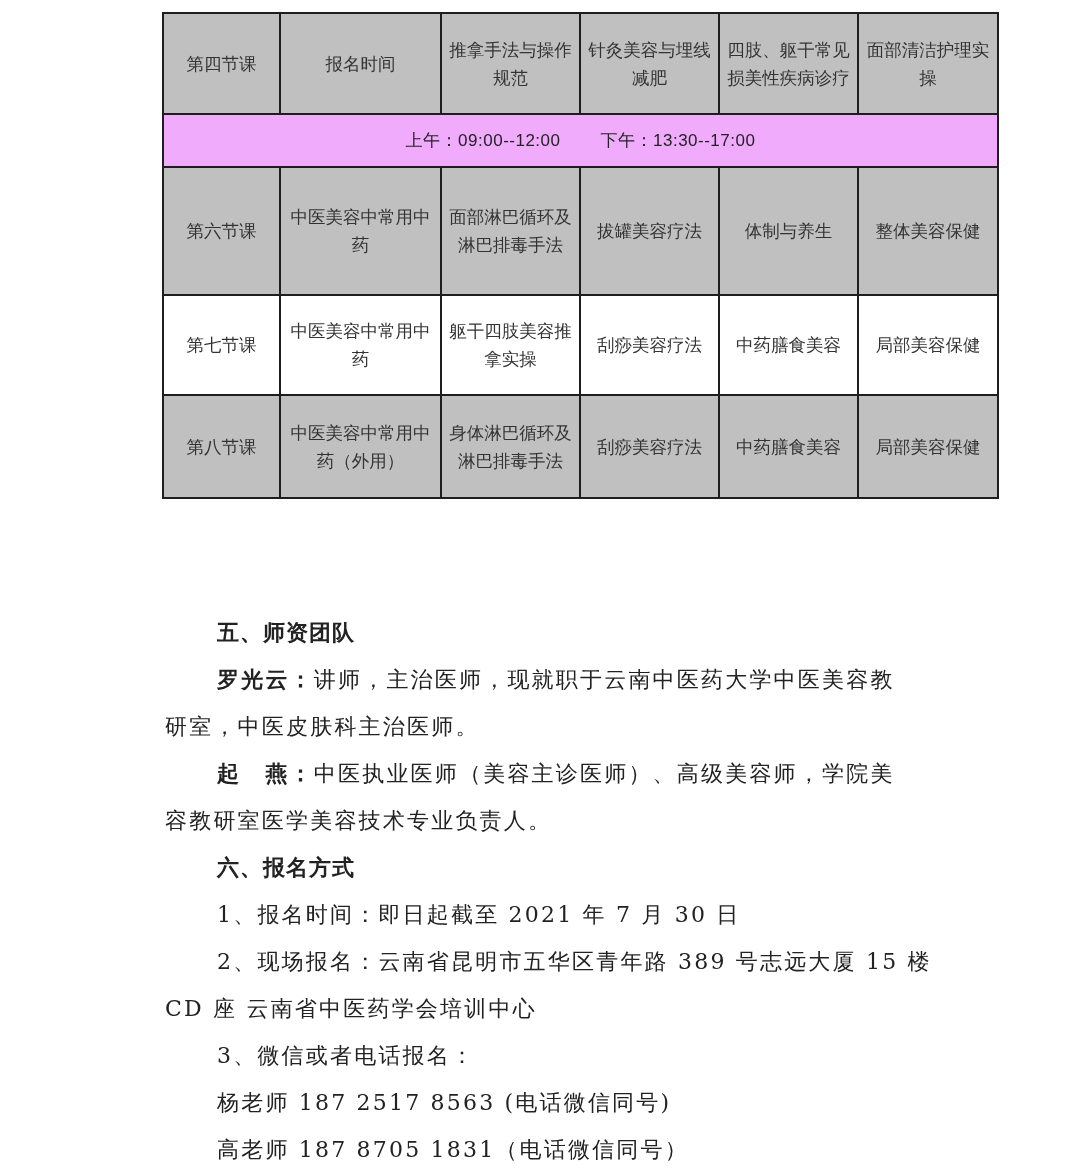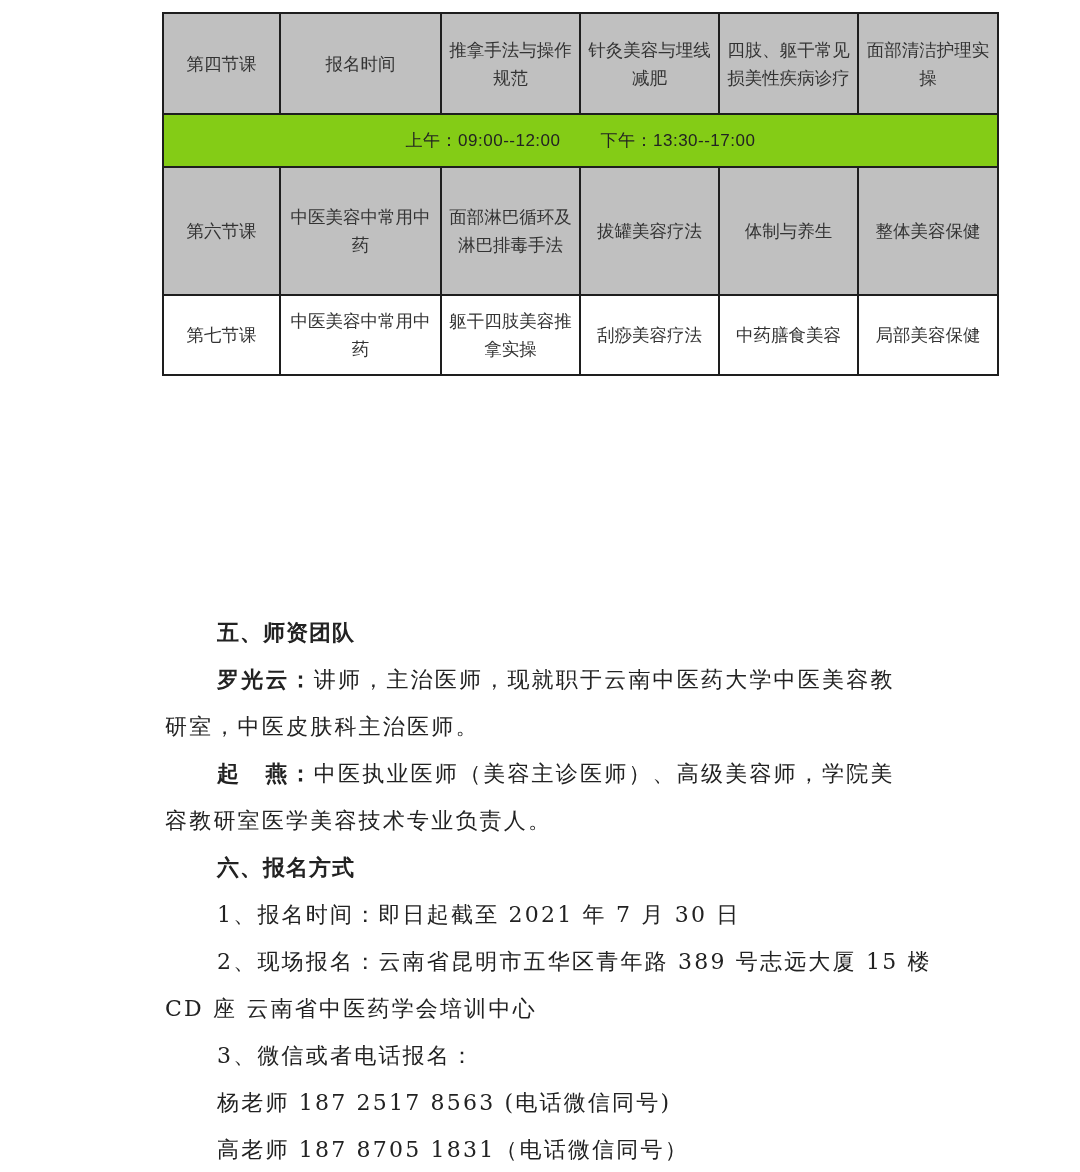--- a/index.html
+++ b/index.html
@@ -11,21 +11,21 @@
       position: absolute; left: 162px; top: 12px; width: 835px;
       border-collapse: collapse; table-layout: fixed;
       font-family: Liberation Sans, sans-serif;
     }
     .sched td {
       border: 2px solid #1e1e1e; text-align: center; vertical-align: middle;
       font-size: 17.5px; line-height: 28px; color: #333; padding: 0 6px;
     }
     .sched tr.grey td { background: #c0c0c0; }
     .sched tr.white td { background: #ffffff; }
-    .sched tr.yellow td { background: #84cc16; font-size: 17px; letter-spacing: 0.5px; color: #222; }
+    .sched tr.yellow td { background: #f0abfc; font-size: 17px; letter-spacing: 0.5px; color: #222; }
     .sched tr.yellow span.gap { display: inline-block; width: 40px; }
 
     .text-block {
       position: absolute; left: 165px; top: 610px; width: 760px;
       font-size: 22px; color: #222; letter-spacing: 2.2px;
     }
     .line { position: absolute; left: 0; white-space: nowrap; }
     .indent { left: 52px; }
     .heading { font-family: "DejaVu Sans", "Liberation Sans", sans-serif; font-weight: bold; letter-spacing: 1px; }
     .bold { font-weight: bold; font-family: "DejaVu Sans", "Liberation Sans", sans-serif; }
@@ -57,24 +57,32 @@
       </td>
     </tr>
     <tr class="grey" style="height:128px">
       <td>第六节课</td>
       <td>中医美容中常用中药</td>
       <td>面部淋巴循环及淋巴排毒手法</td>
       <td>拔罐美容疗法</td>
       <td>体制与养生</td>
       <td>整体美容保健</td>
     </tr>
-    <tr class="white" style="height:80px">
+    <tr class="white" style="height:100px">
       <td>第七节课</td>
       <td>中医美容中常用中药</td>
       <td>躯干四肢美容推拿实操</td>
+      <td>刮痧美容疗法</td>
+      <td>中药膳食美容</td>
+      <td>局部美容保健</td>
+    </tr>
+    <tr class="grey" style="height:103px">
+      <td>第八节课</td>
+      <td>中医美容中常用中药（外用）</td>
+      <td>身体淋巴循环及淋巴排毒手法</td>
       <td>刮痧美容疗法</td>
       <td>中药膳食美容</td>
       <td>局部美容保健</td>
     </tr>
   </tbody>
 </table>
 
 <div class="text-block">
   <div class="line indent heading" style="top:8px">五、师资团队</div>
 

